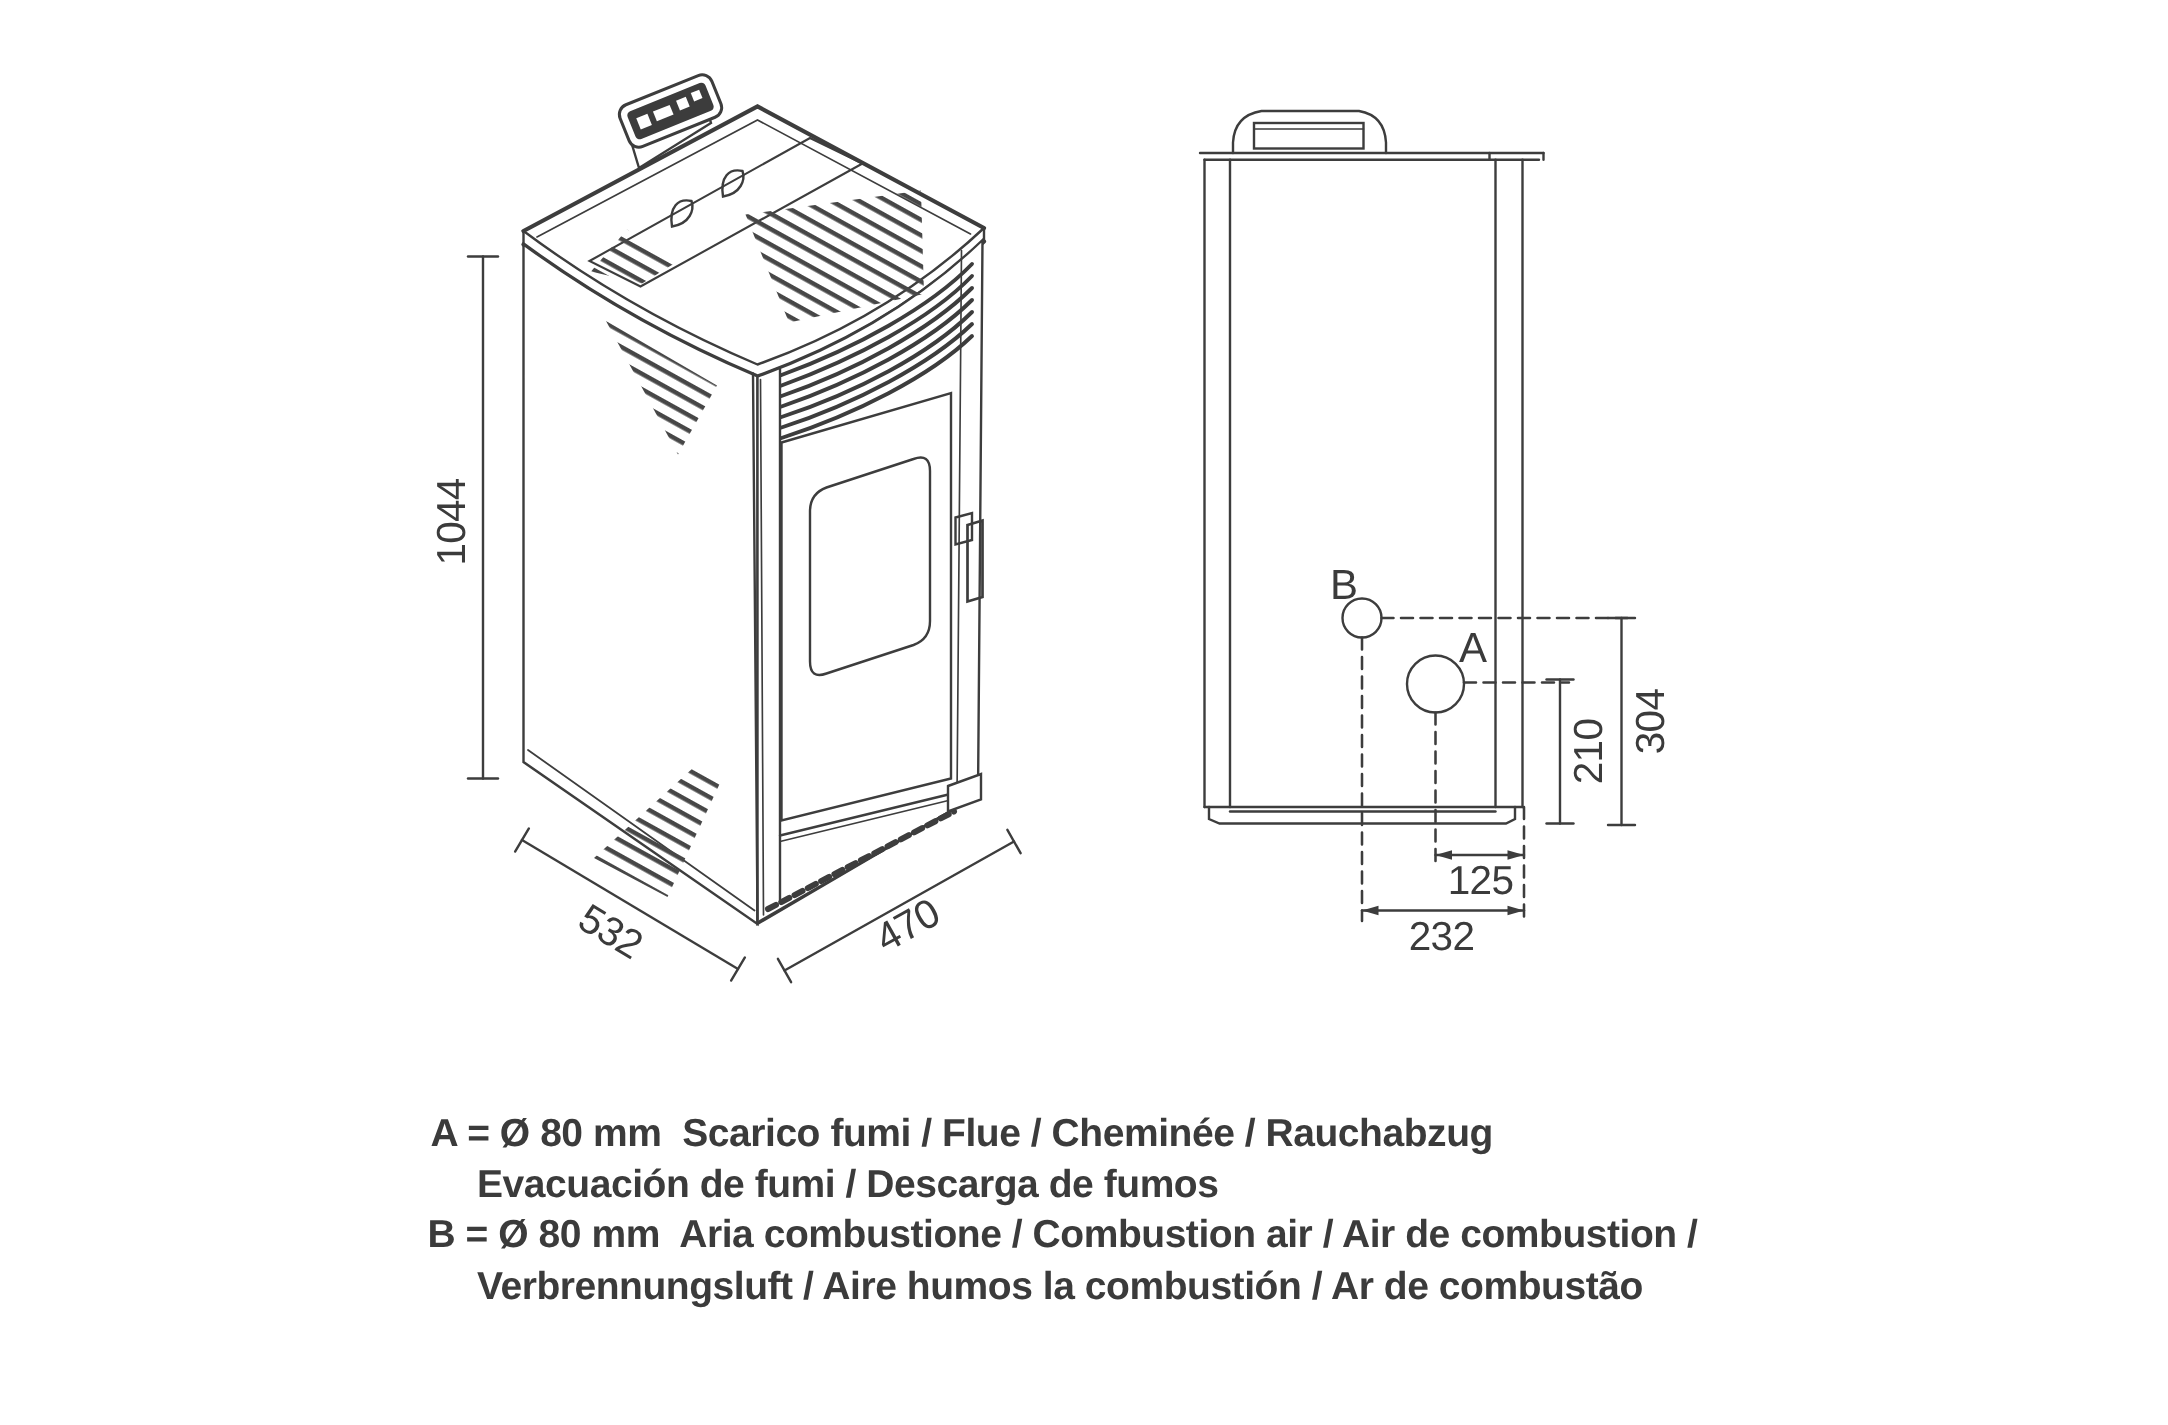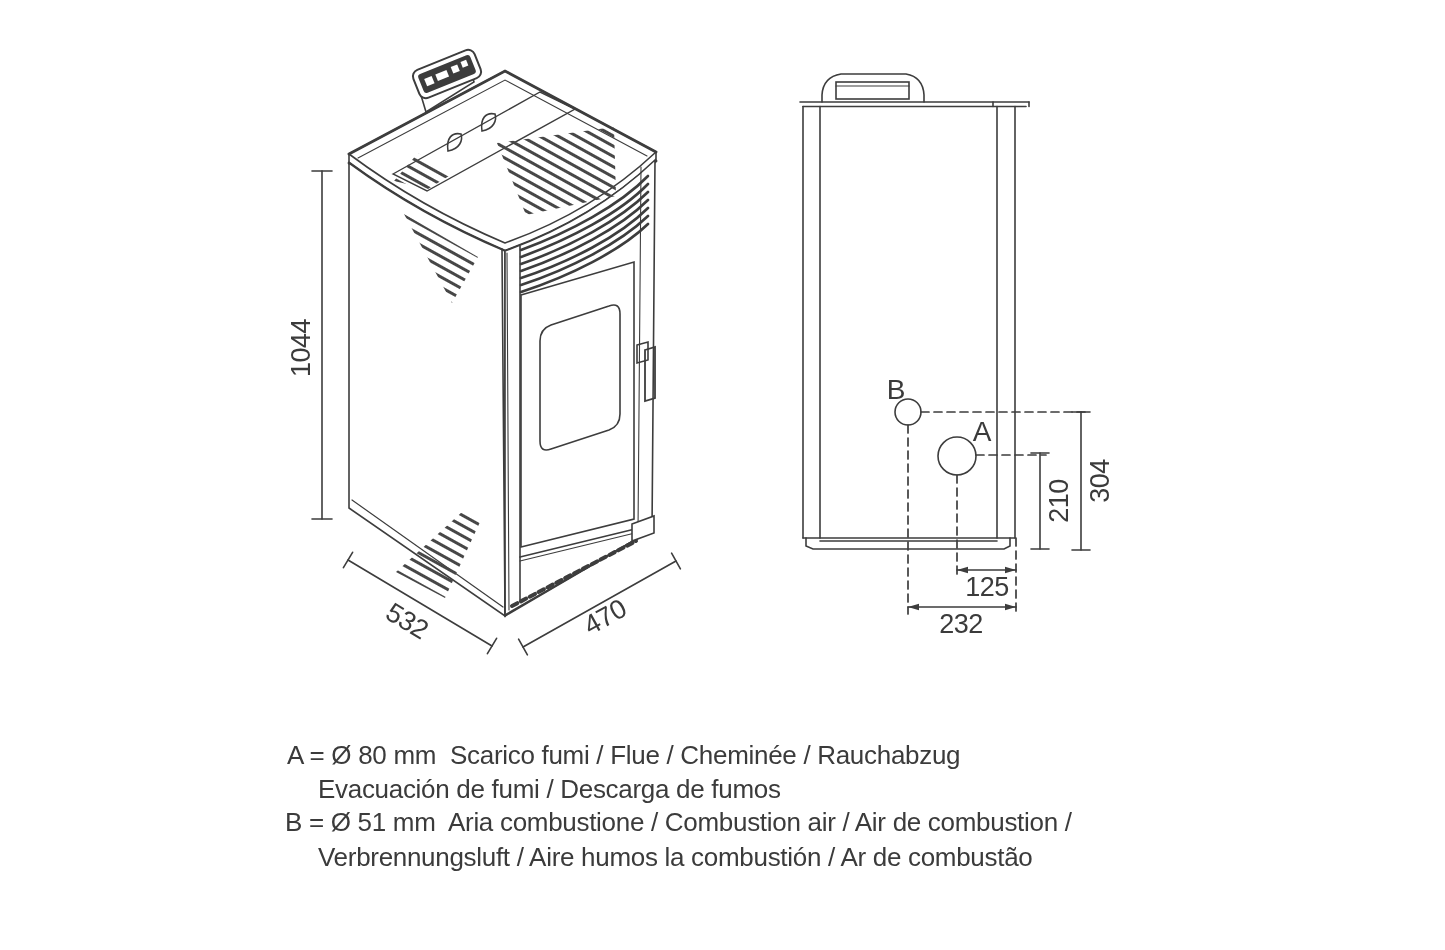--- a/index.html
+++ b/index.html
@@ -1,20 +1,20 @@
 <!DOCTYPE html>
 <html><head>
 <meta charset="utf-8">
 <style>
   html,body{margin:0;padding:0;background:#f6f6f6;}
   .canvas{position:relative;width:1445px;height:950px;background:#ffffff;overflow:hidden;
           font-family:"Liberation Sans", sans-serif;}
   .drawing{position:absolute;left:0;top:0;}
   .legend-line{position:absolute;font-size:26px;color:#3b3b3b;letter-spacing:-0.3px;
-               white-space:pre;line-height:1.1;}
+               white-space:pre;line-height:1.1;font-weight:bold;}
   svg text{font-family:"Liberation Sans", sans-serif;fill:#3b3b3b;}
   .dim-label{font-size:27px;letter-spacing:-0.5px;}
   .port-label{font-size:28px;}
 </style>
 </head>
 <body>
 
 <div class="canvas">
 
 <svg class="drawing" width="1445" height="950" viewBox="0 0 1445 950">
@@ -168,17 +168,17 @@
       <polygon points="908,607 919,603.8 919,610.2" fill="#3d3d3d" stroke="none"></polygon>
       <polygon points="1016,607 1005,603.8 1005,610.2" fill="#3d3d3d" stroke="none"></polygon>
       <text class="dim-label" text-anchor="middle" stroke="none" fill="#3b3b3b" x="961" y="633">232</text>
     </g>
   </g>
 </svg>
 
 <div>
   <div class="legend-line" style="left:287px;top:741px;">A = Ø 80 mm  Scarico fumi / Flue / Cheminée / Rauchabzug</div>
   <div class="legend-line" style="left:318px;top:775px;">Evacuación de fumi / Descarga de fumos</div>
-  <div class="legend-line" style="left:285px;top:808px;">B = Ø 51 mm  Aria combustione / Combustion air / Air de combustion /</div>
+  <div class="legend-line" style="left:285px;top:808px;">B = Ø 80 mm  Aria combustione / Combustion air / Air de combustion /</div>
   <div class="legend-line" style="left:318px;top:843px;">Verbrennungsluft / Aire humos la combustión / Ar de combustão</div>
 </div>
 
 </div>
 
 </body></html>

